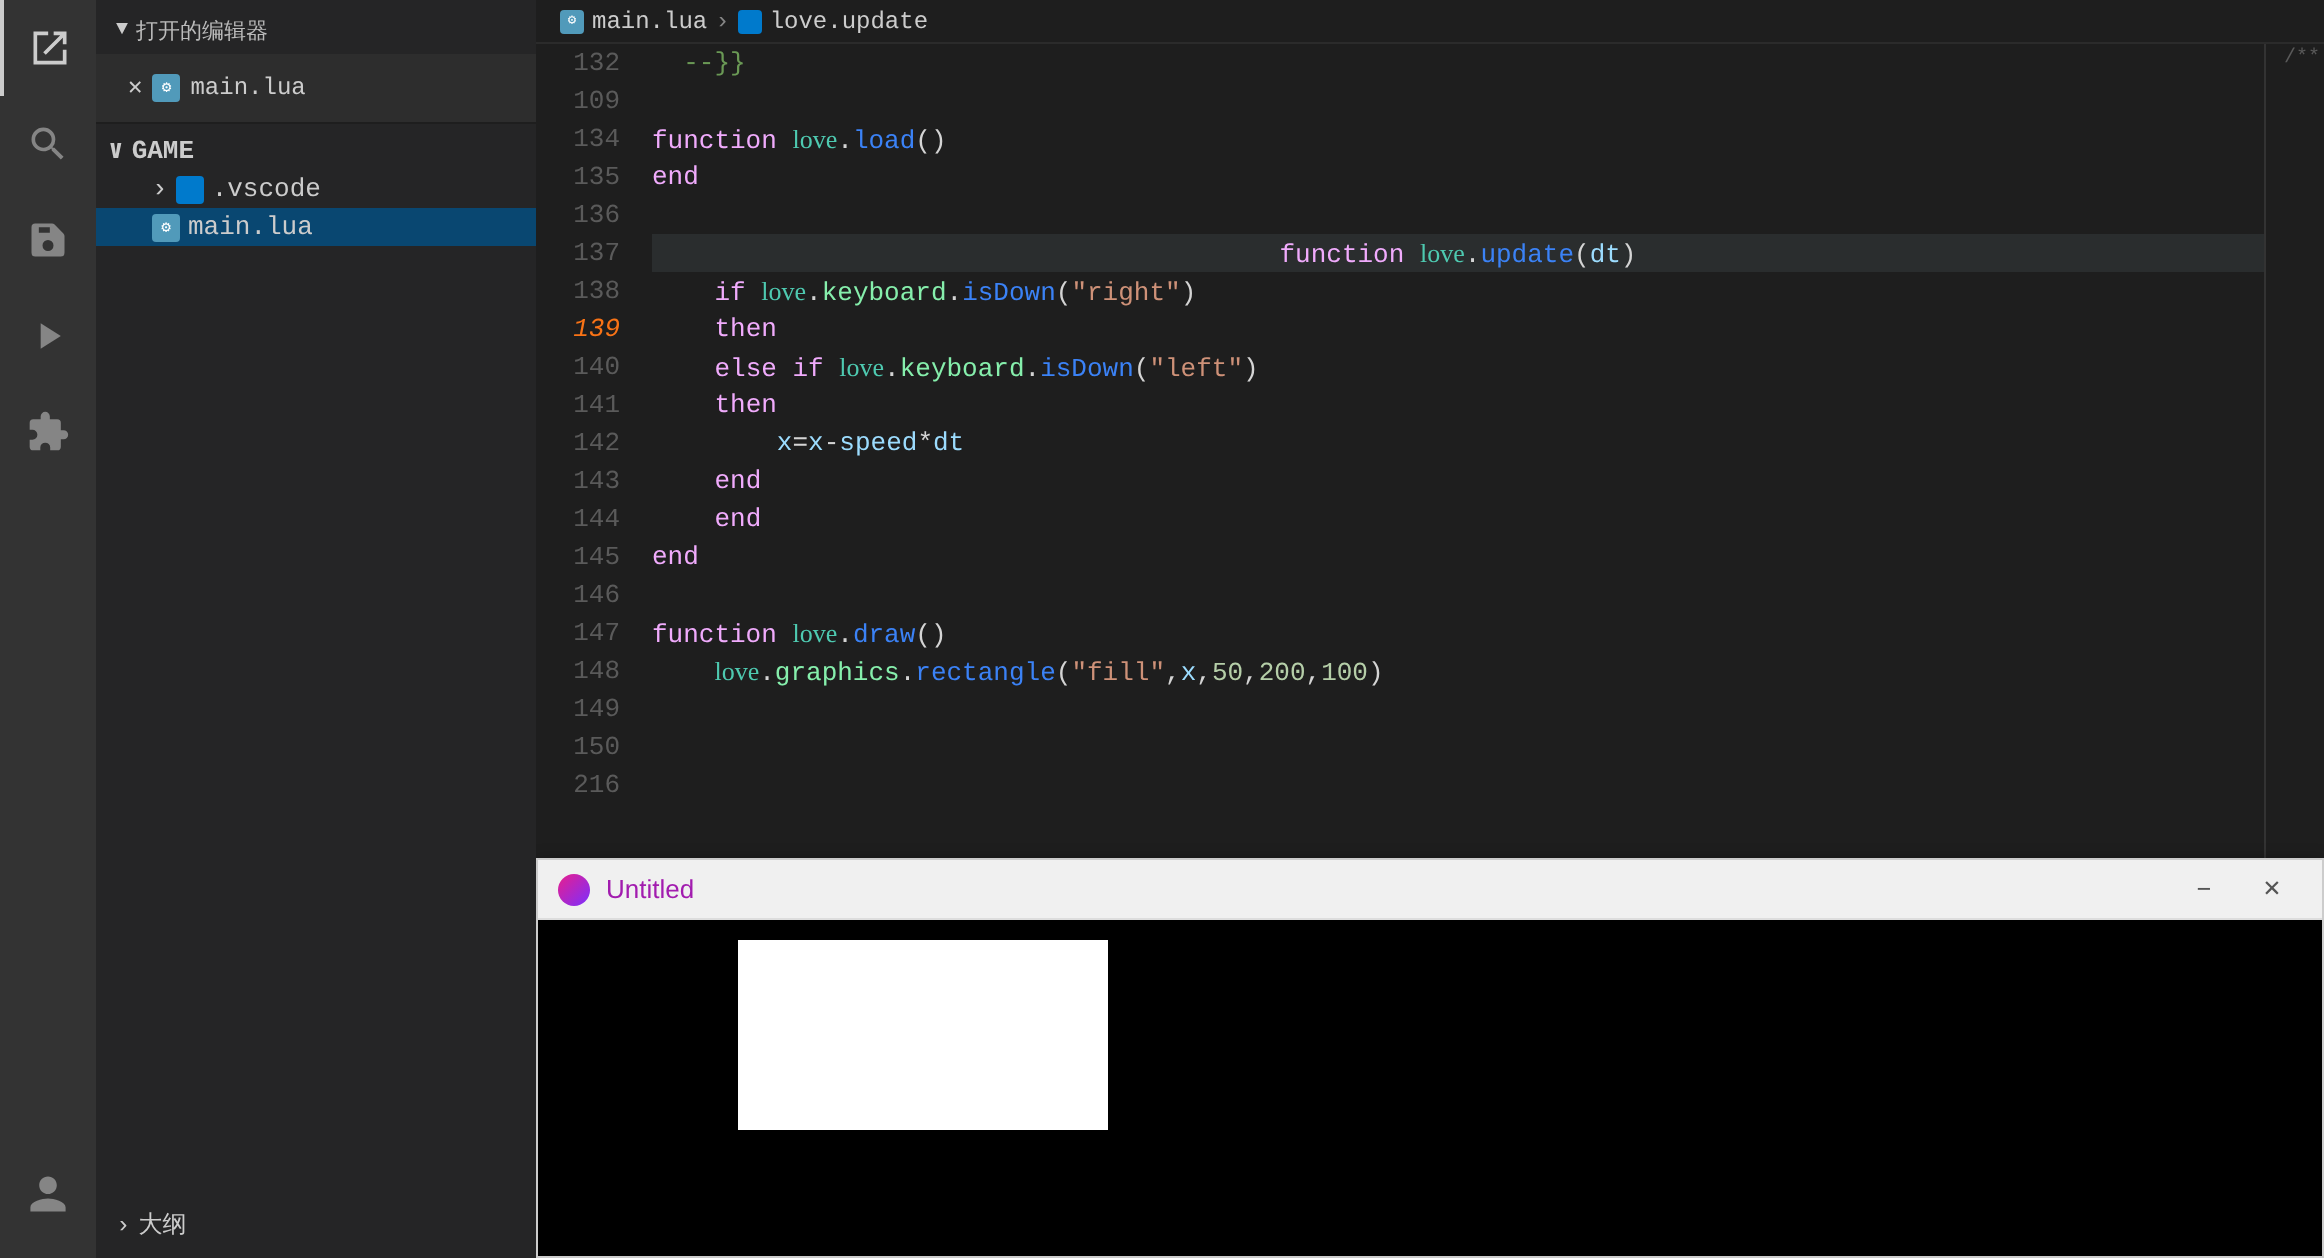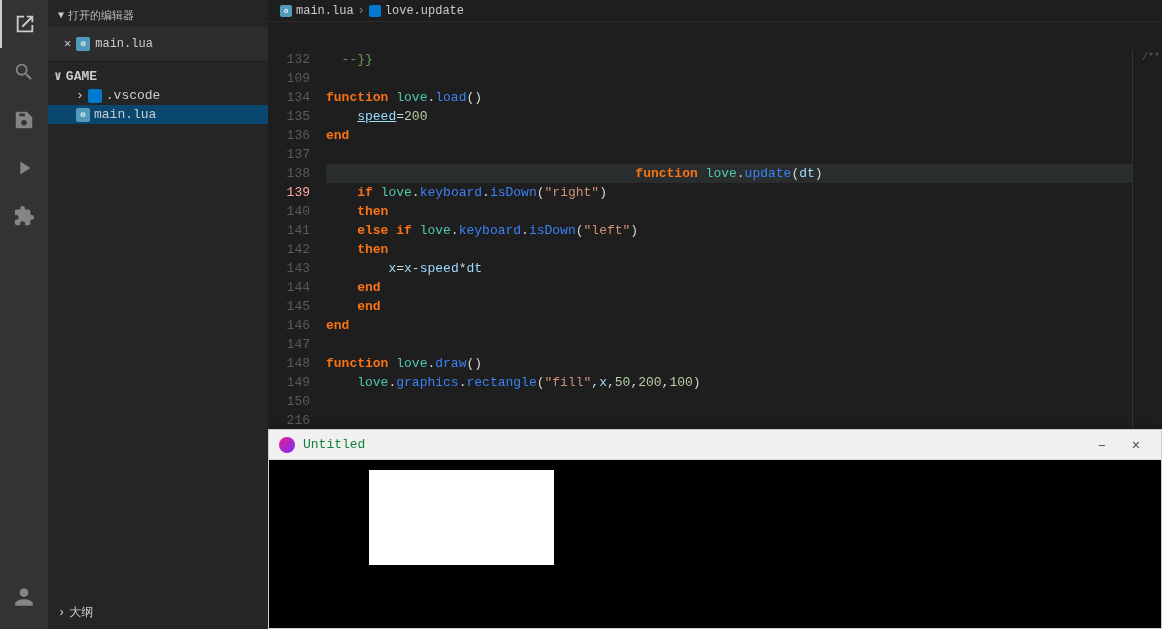--- a/index.html
+++ b/index.html
@@ -202,21 +202,20 @@
       color: #858585;
     }
 
     
     .code-editor {
       flex: 1;
       overflow: hidden;
       background: #1e1e1e;
       position: relative;
       display: flex;
-      margin-top: 28px;
     }
 
     .line-numbers {
       width: 50px;
       min-width: 50px;
       background: #1e1e1e;
       color: #5a5a5a;
       font-size: 13px;
       line-height: 19px;
       padding: 0 8px 0 0;
@@ -245,28 +244,28 @@
       white-space: pre;
       color: #d4d4d4;
     }
 
     .code-line.highlighted {
       background: #2a2d2e;
       text-align: center;
     }
 
     
-    .kw { color: #f97316; font-weight: bold; }
+    .kw { color: #f0abfc; }
     .fn-name { color: #3b82f6; }
-    .fn-obj { color: #4ec9b0; }
+    .fn-obj { color: #4ec9b0; font-family: Liberation Serif, serif; }
     .string { color: #ce9178; }
     .number { color: #b5cea8; }
     .op { color: #d4d4d4; }
     .var { color: #9cdcfe; }
-    .method { color: #3b82f6; text-align: right; }
+    .method { color: #86efac; text-align: right; }
     .comment { color: #6a9955; }
     .punct { color: #d4d4d4; }
 
     
     .popup-window {
       position: absolute;
       bottom: 0;
       left: 0;
       right: 0;
       height: 200px;
@@ -298,22 +297,22 @@
     .popup-icon {
       width: 16px;
       height: 16px;
       border-radius: 50%;
       background: linear-gradient(135deg, #e91e8c, #7b2fff);
       flex-shrink: 0;
     }
 
     .popup-title-text {
       font-size: 13px;
-      color: #15803d;
-      font-family: Liberation Mono, monospace;
+      color: #a21caf;
+      font-family: Liberation Sans, sans-serif;
     }
 
     .popup-controls {
       display: flex;
       align-items: center;
       gap: 4px;
     }
 
     .popup-btn {
       width: 30px;
@@ -451,21 +450,21 @@
   <div class="code-editor">
 
     <div class="line-numbers">
       <div>132</div>
       <div>109</div>
       <div>134</div>
       <div>135</div>
       <div>136</div>
       <div>137</div>
       <div>138</div>
-      <div style="color:#fca5a5;">139</div>
+      <div style="color:#f97316;font-style:italic;">139</div>
       <div>140</div>
       <div>141</div>
       <div>142</div>
       <div>143</div>
       <div>144</div>
       <div>145</div>
       <div>146</div>
       <div>147</div>
       <div>148</div>
       <div>149</div>
@@ -475,21 +474,20 @@
 
     <div class="code-content">
 
       <div class="code-line">  <span class="comment">--}}</span></div>
 
       <div class="code-line"></div>
 
       <div class="code-line"><span class="kw">function</span> <span class="fn-obj">love</span><span class="punct">.</span><span class="fn-name">load</span><span class="punct">()</span></div>
 
 
-      <div class="code-line">    <span class="var" style="text-decoration:underline;">speed</span><span class="op">=</span><span class="number">200</span></div>
 
       <div class="code-line"><span class="kw">end</span></div>
 
       <div class="code-line"></div>
 
       <div class="code-line highlighted"><span class="kw">function</span> <span class="fn-obj">love</span><span class="punct">.</span><span class="fn-name">update</span><span class="punct">(</span><span class="var">dt</span><span class="punct">)</span></div>
 
       <div class="code-line">    <span class="kw">if</span> <span class="fn-obj">love</span><span class="punct">.</span><span class="method">keyboard</span><span class="punct">.</span><span class="fn-name">isDown</span><span class="punct">(</span><span class="string">"right"</span><span class="punct">)</span></div>
 
       <div class="code-line">    <span class="kw">then</span></div>

